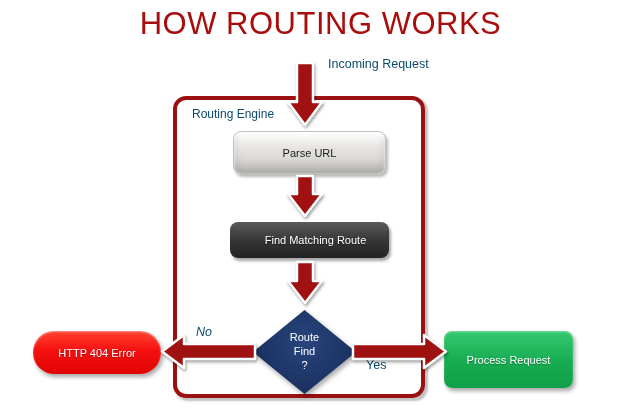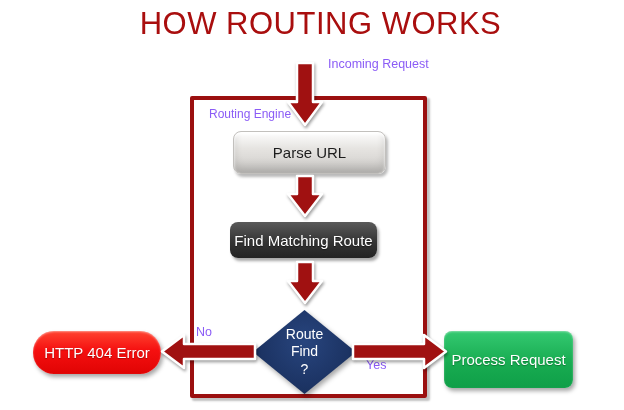--- a/index.html
+++ b/index.html
@@ -7,56 +7,58 @@
     position:relative;width:624px;height:410px;background:#ffffff;overflow:hidden;
     font-family:"Liberation Sans", sans-serif;
   }
   
   .title{
     position:absolute;left:17px;right:0;top:6px;margin:0;
     text-align:center;font-size:31px;font-weight:400;letter-spacing:.5px;
     color:#A90E0E;
   }
   
-  .lbl{position:absolute;font-size:12.5px;color:#8b5cf6;white-space:nowrap;}
+  .lbl{position:absolute;font-size:12.5px;color:#0c4a6e;white-space:nowrap;}
   .lbl-incoming{left:328px;top:57px;}
   .lbl-engine{left:15px;top:7px;font-size:12px;}
-  .lbl-no{left:196px;top:325px;}
+  .lbl-no{left:196px;top:325px;font-style:italic;}
   .lbl-yes{left:366px;top:324px;margin-top:34px;}
   
   .engine-box{
-    position:absolute;left:190px;top:96px;width:229px;height:294px;
-    border:4px solid #9B1010;border-radius:2px;background:transparent;
+    position:absolute;left:173px;top:96px;width:229px;height:294px;
+    border:4px solid #9B1010;border-radius:13px;background:transparent;
     box-shadow:2.5px 2.5px 2px rgba(120,120,120,.45);
     z-index:1;
+    padding-left:15px;
   }
   
   .arrow{position:absolute;z-index:3;filter:drop-shadow(1.5px 2px 1.5px rgba(0,0,0,.38));}
   .arrow svg{display:block;}
   .arr-1{left:286px;top:61px;}
   .arr-2{left:286px;top:174px;}
   .arr-3{left:286px;top:260px;}
   .arr-left{left:160px;top:333px;}
   .arr-right{left:351px;top:333px;}
   
   .node{
     position:absolute;z-index:2;display:flex;align-items:center;justify-content:center;
-    font-size:15px;text-align:center;white-space:nowrap;
+    font-size:11px;text-align:center;white-space:nowrap;
   }
   .node-parse{
     left:233px;top:131px;width:151px;height:41px;border-radius:8px;
     background:linear-gradient(#fefefe, #e6e4e1 40%, #d3d1ce 85%, #c9c7c4);
     border:1px solid #c2c0bd;color:#1c1c1c;
     box-shadow:inset 0 2px 3px rgba(255,255,255,.95), inset 0 -7px 9px rgba(0,0,0,.14), 2px 3px 3px rgba(0,0,0,.28);
   }
   .node-fmr{
     left:230px;top:222px;width:147px;height:36px;border-radius:8px;
     background:linear-gradient(#5a5a5a, #343434 55%, #232323);
     color:#ffffff;text-shadow:0 1px 1px rgba(0,0,0,.5);
     box-shadow:2px 3px 3px rgba(0,0,0,.35);
+    padding-left:12px;
   }
   .node-404{
     left:33px;top:331px;width:128px;height:43px;border-radius:21px;
     background:linear-gradient(#ff4430, #f51010 45%, #e00404);
     color:#ffffff;text-shadow:0 1px 1px rgba(120,0,0,.6);
     box-shadow:inset 0 1px 2px rgba(255,255,255,.45), 2px 3px 4px rgba(0,0,0,.35);
   }
   .node-process{
     left:444px;top:331px;width:129px;height:57px;border-radius:8px;
     background:linear-gradient(#34c971, #18ac51 55%, #0f9f48);
@@ -66,21 +68,21 @@
   
   .diamond-wrap{
     position:absolute;left:253px;top:310px;width:103px;height:84px;z-index:2;
     filter:drop-shadow(2px 3px 2.5px rgba(0,0,0,.35));
   }
   .diamond{
     width:100%;height:100%;
     clip-path:polygon(50% 0, 100% 50%, 50% 100%, 0 50%);
     background:radial-gradient(ellipse at 50% 38%, #28457e 0%, #1d3566 55%, #152a52 100%);
     display:flex;flex-direction:column;align-items:center;justify-content:center;
-    color:#ffffff;font-size:14px;line-height:1.25;text-align:center;
+    color:#ffffff;font-size:11px;line-height:1.25;text-align:center;
   }
   .diamond span{display:block;}
 </style>
 </head>
 <body>
 
 <div class="stage">
 
   <h1 class="title">HOW ROUTING WORKS</h1>
 

